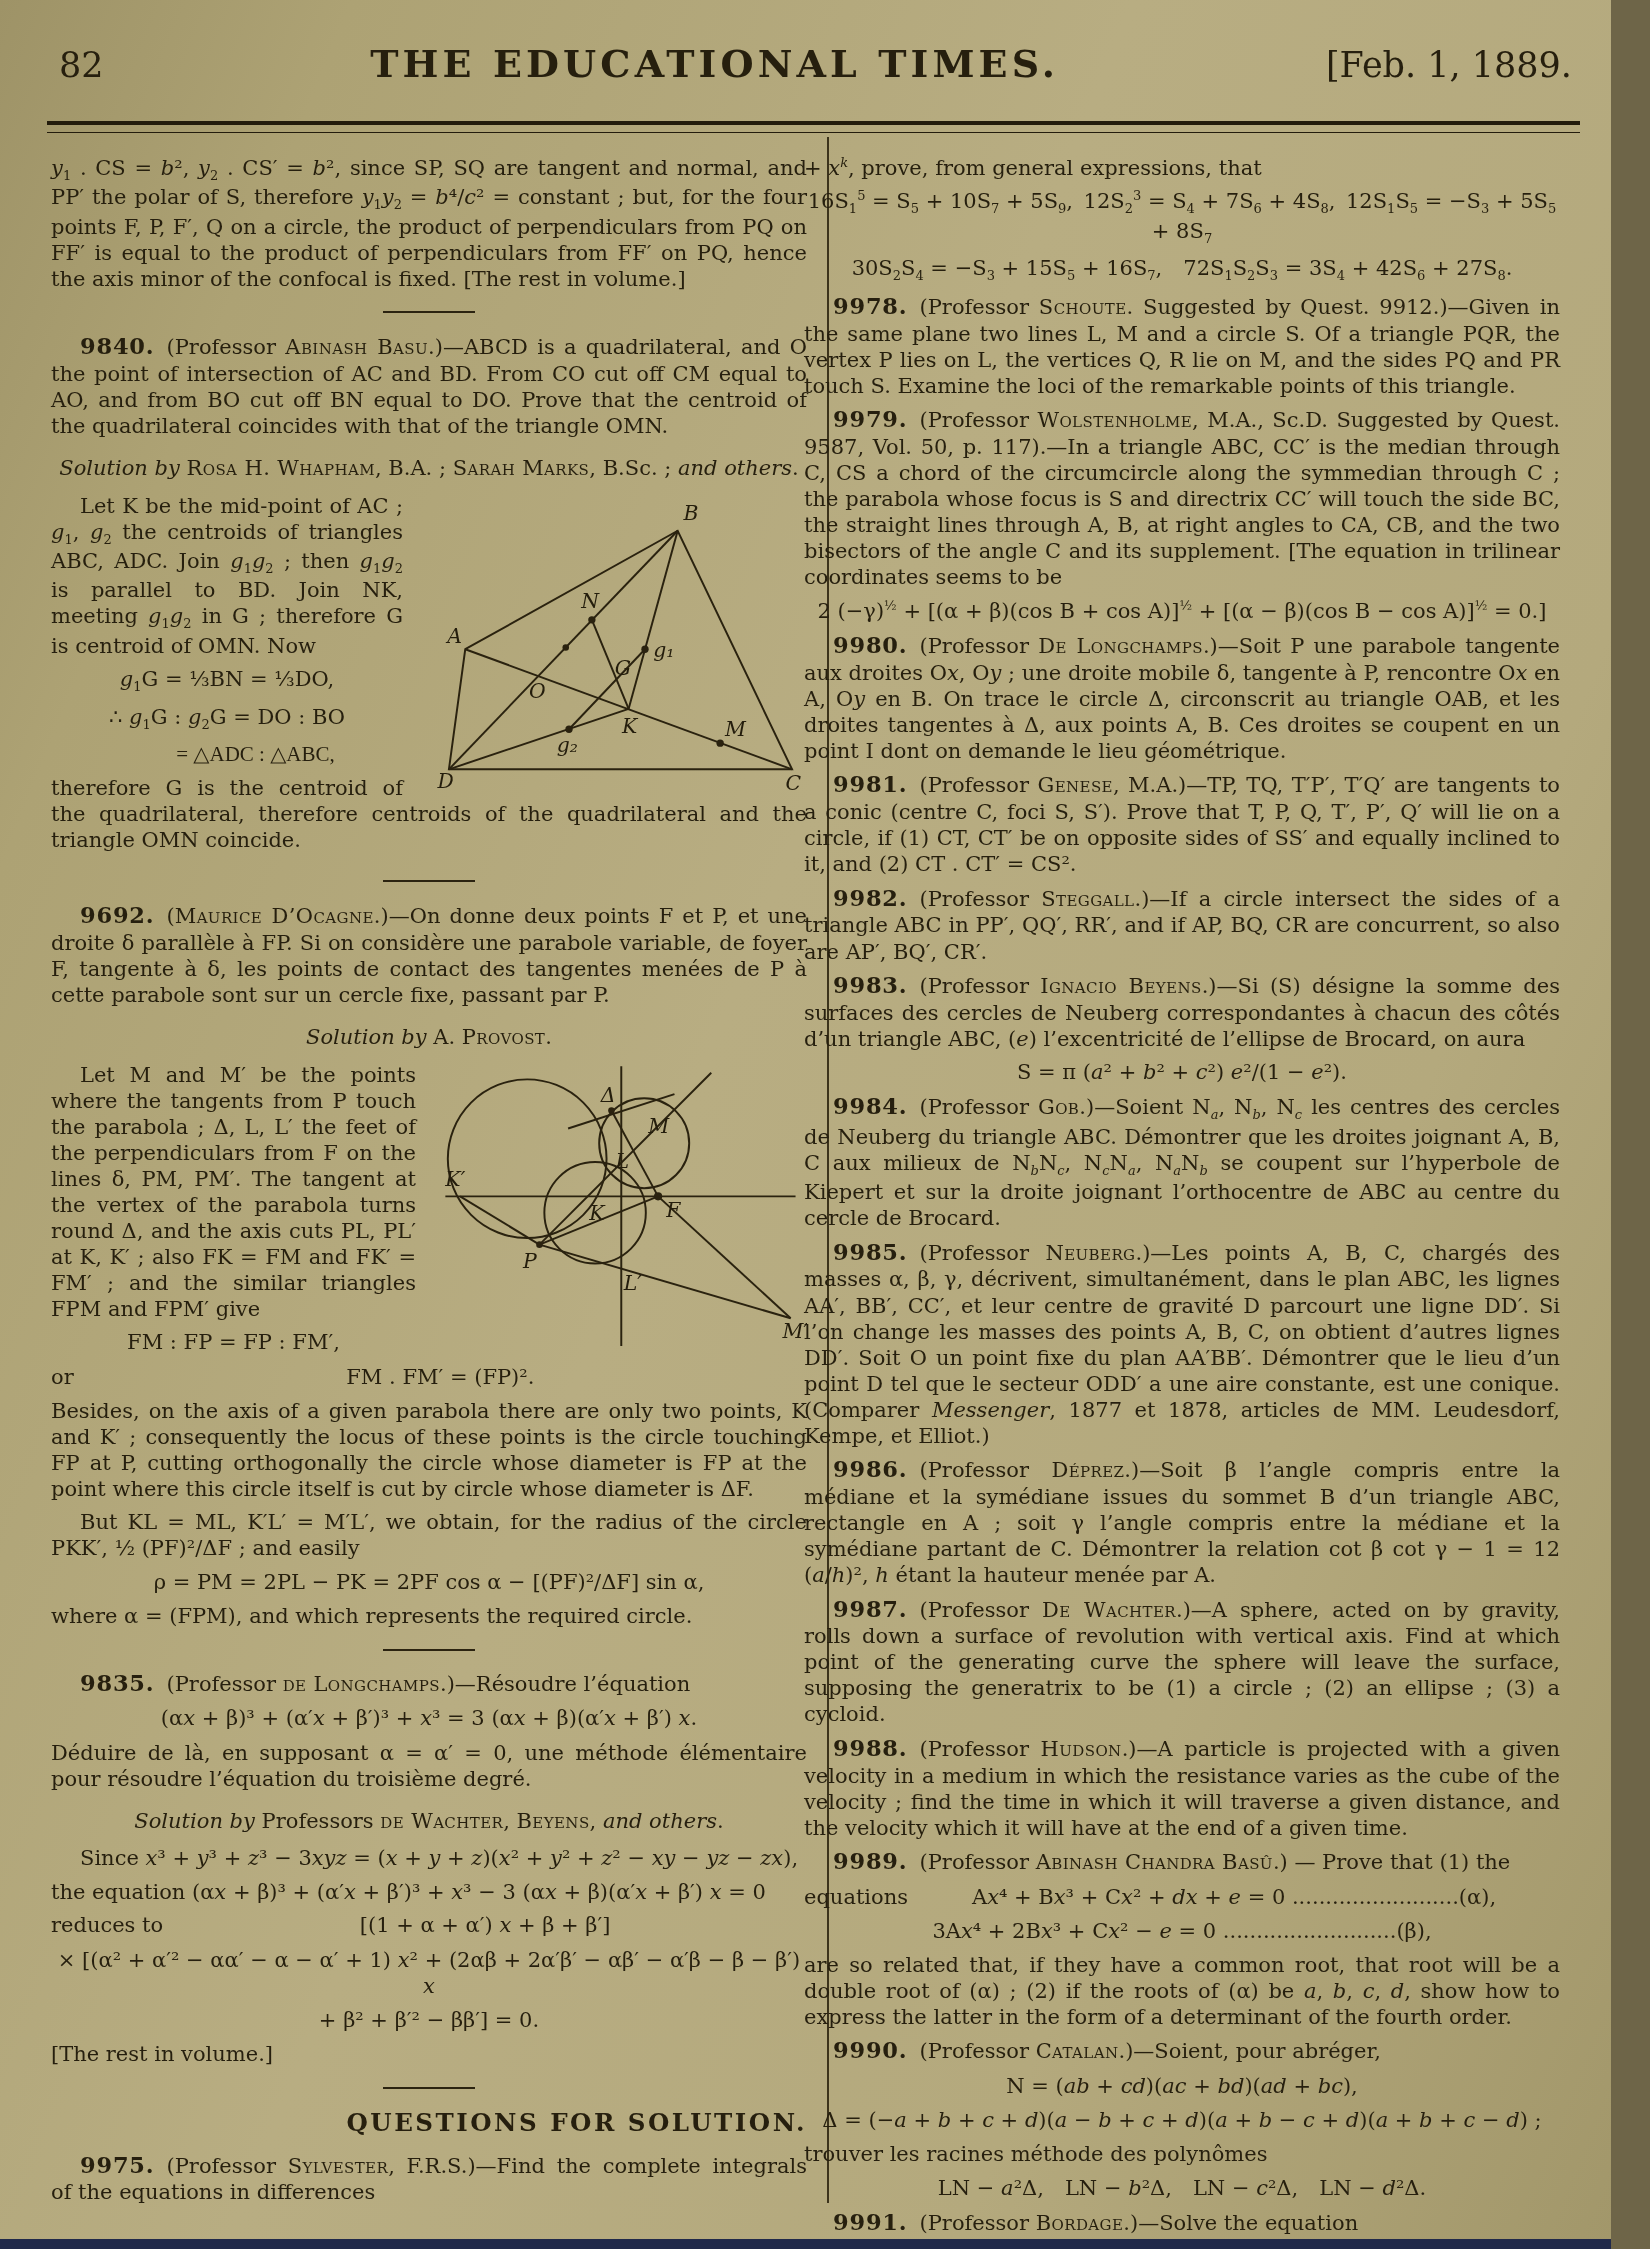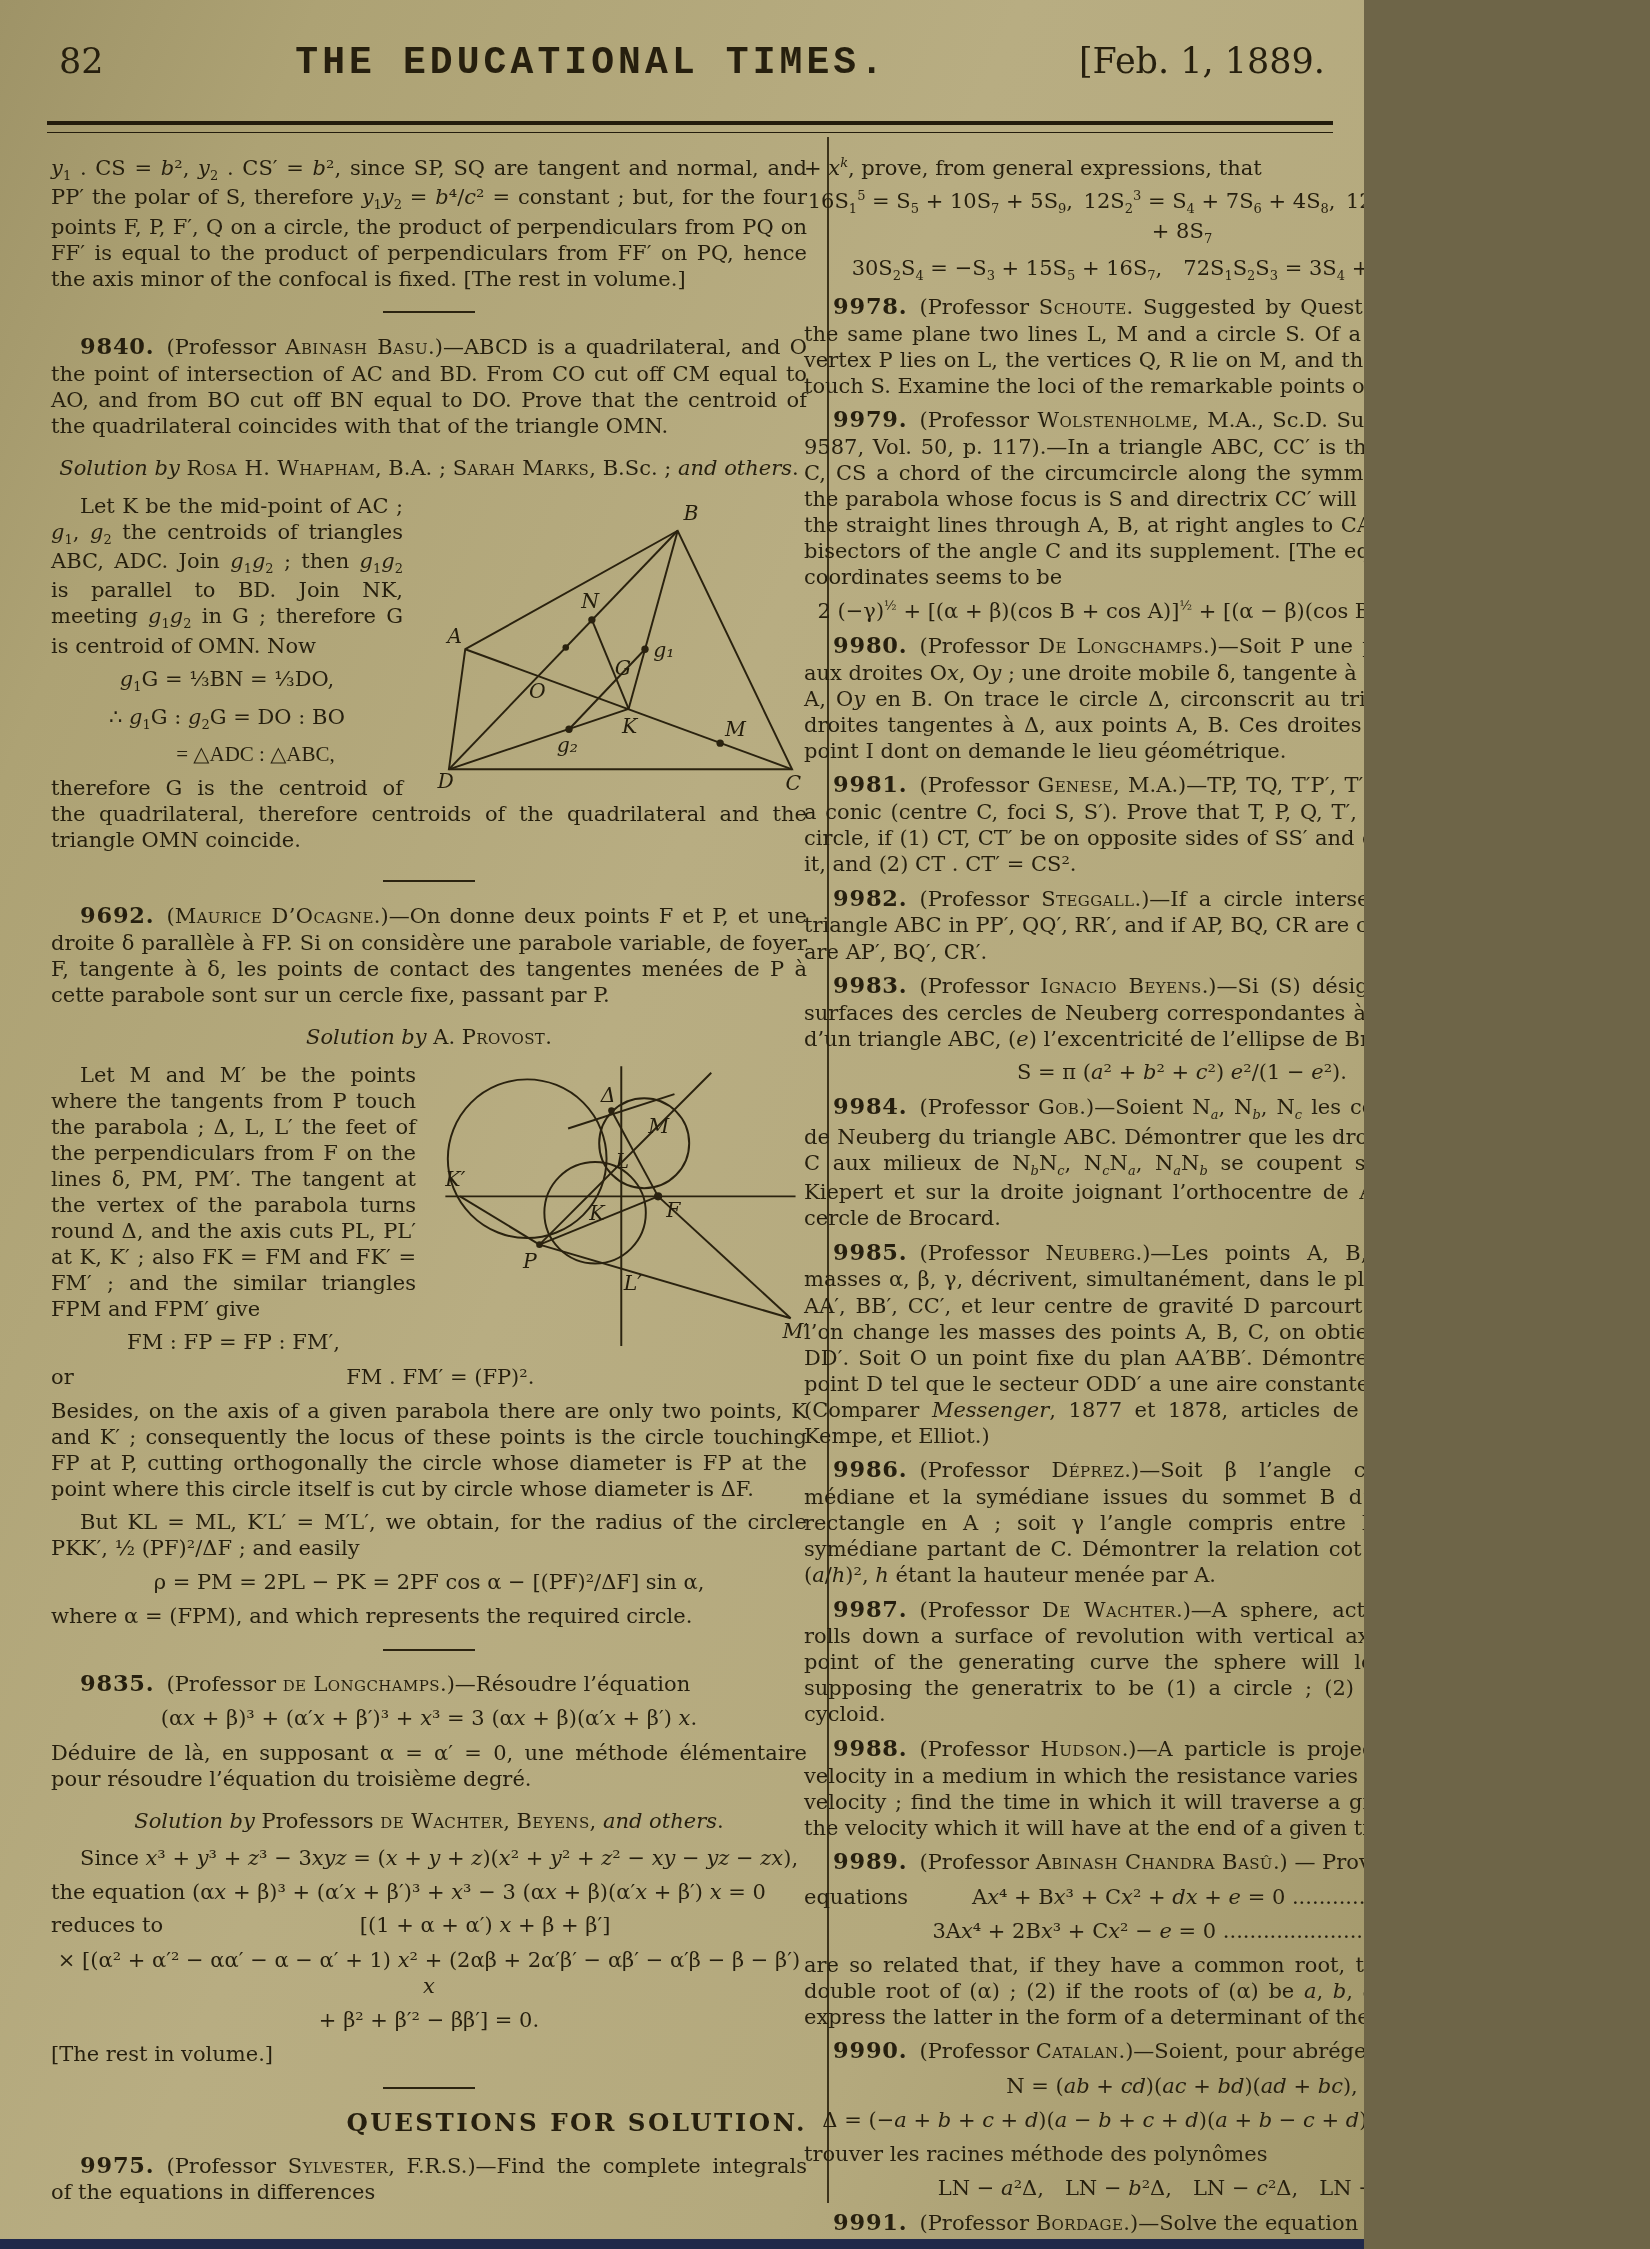--- a/index.html
+++ b/index.html
@@ -1,25 +1,25 @@
 <!DOCTYPE html>
 <html style="font-size:13px"><head>
 <meta charset="utf-8">
 <style>
   * { box-sizing: border-box; }
   html,body { margin:0; padding:0; background:#6e6548; }
   .page {
-    position:relative; width:1364px; height:2250px; overflow:hidden;
+    position:relative; width:1611px; height:2250px; overflow:hidden;
     color:#261f0e;
     font-family:"DejaVu Serif","Liberation Serif",serif;
     background: linear-gradient(112deg,#9e9367 0%,#ada274 14%,#b8ad82 45%,#b4a97d 74%,#a2976a 100%);
   }
   .hdr { position:absolute; top:41px; left:59px; right:39px; display:flex; align-items:baseline; }
   .hdr .pnum { font-size:35px; }
-  .hdr .title { flex:1; text-align:center; font-size:38px; font-weight:bold; letter-spacing:4.1px;font-family:Liberation Mono, monospace; }
+  .hdr .title { flex:1; text-align:center; font-size:38px; font-weight:bold; letter-spacing:4.1px; }
   .hdr .date { font-size:35px; }
   .rule2 { position:absolute; left:47px; right:31px; top:121px; height:12.3px;
            border-top:4.1px solid #231c0c; border-bottom:1.6px solid #231c0c; }
   .vrule { position:absolute; left:827px; top:137px; height:2066px; width:1.6px; background:#3c331b; }
   .bstrip { position:absolute; left:0; right:0; bottom:0; height:10.6px; background:#20294a; }
 
   .col { position:absolute; top:155px; width:756px; font-size:21px; line-height:1.24; text-align:justify; }
   .colL { left:51px; }
   .colR { left:804px; }
 

